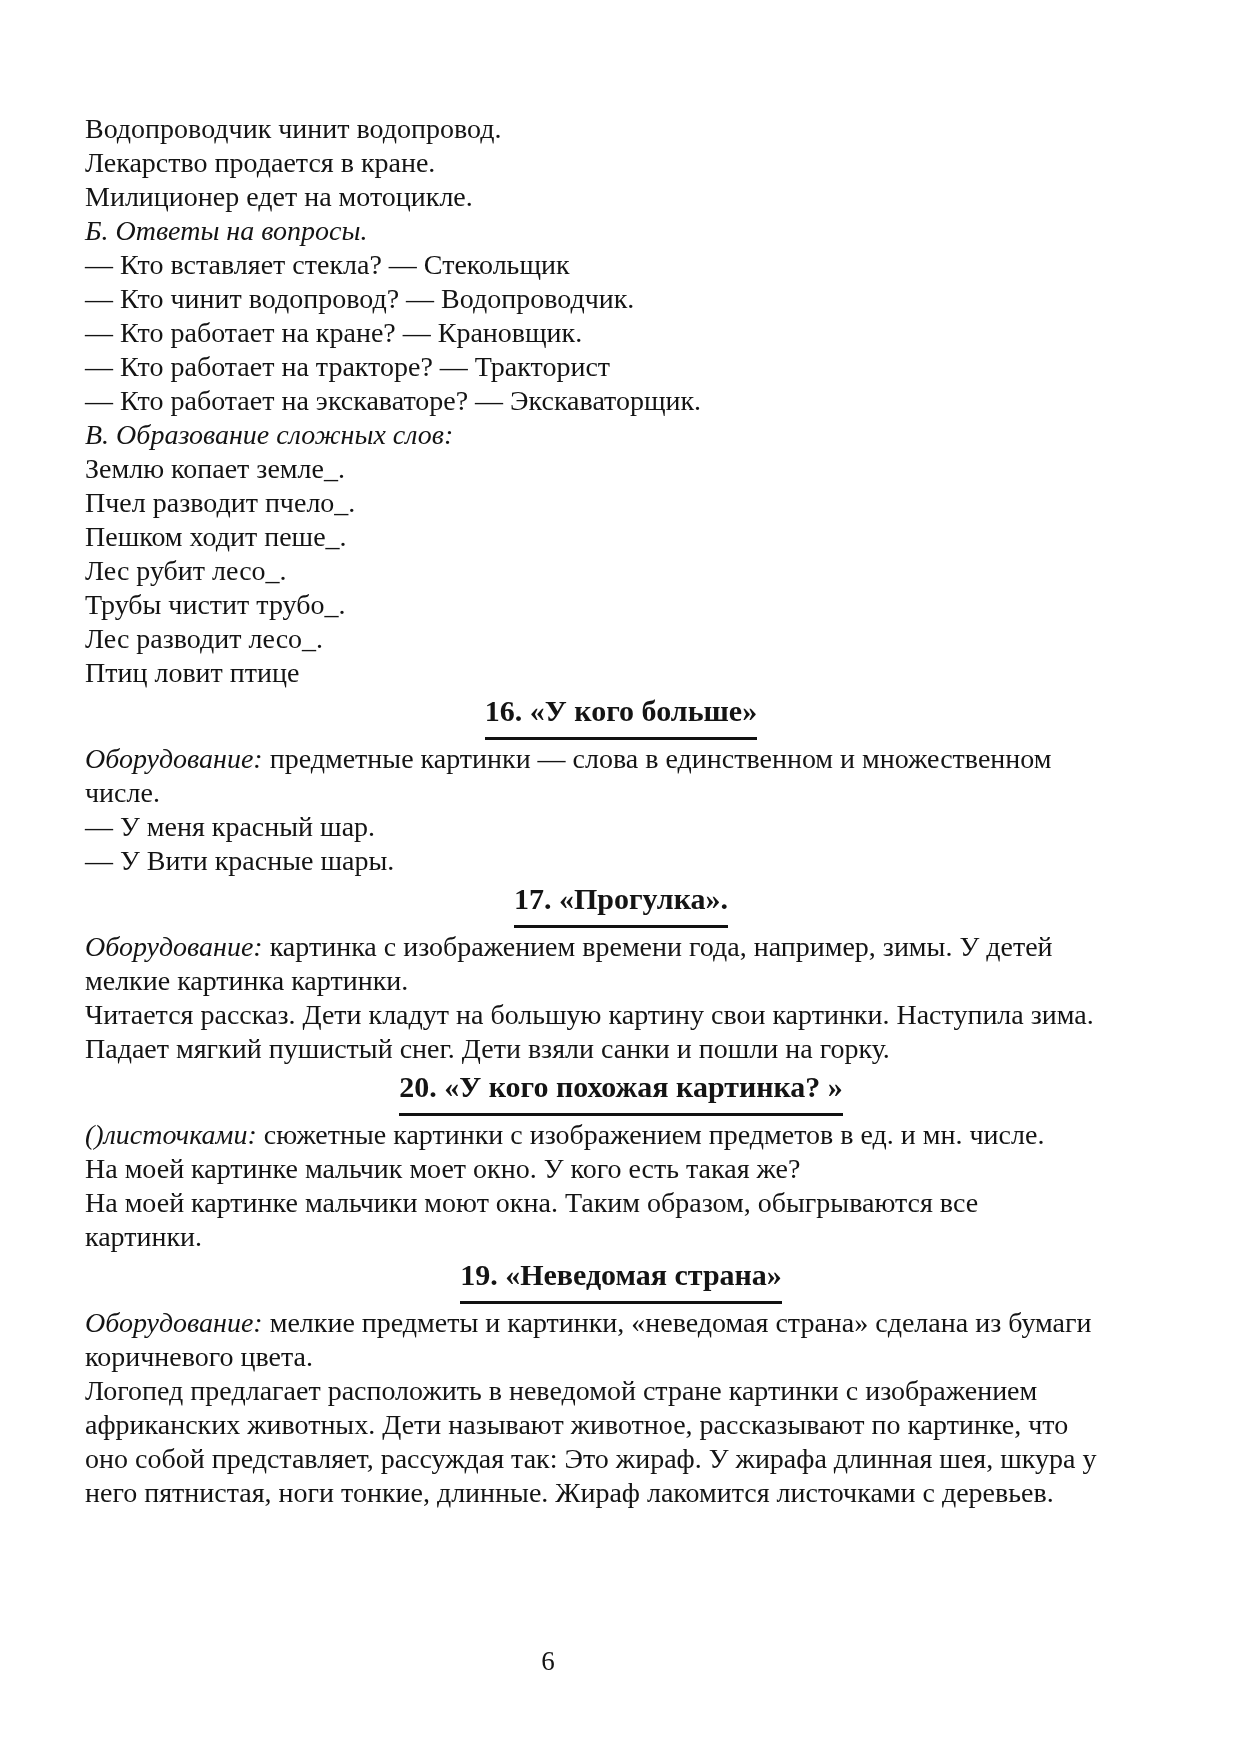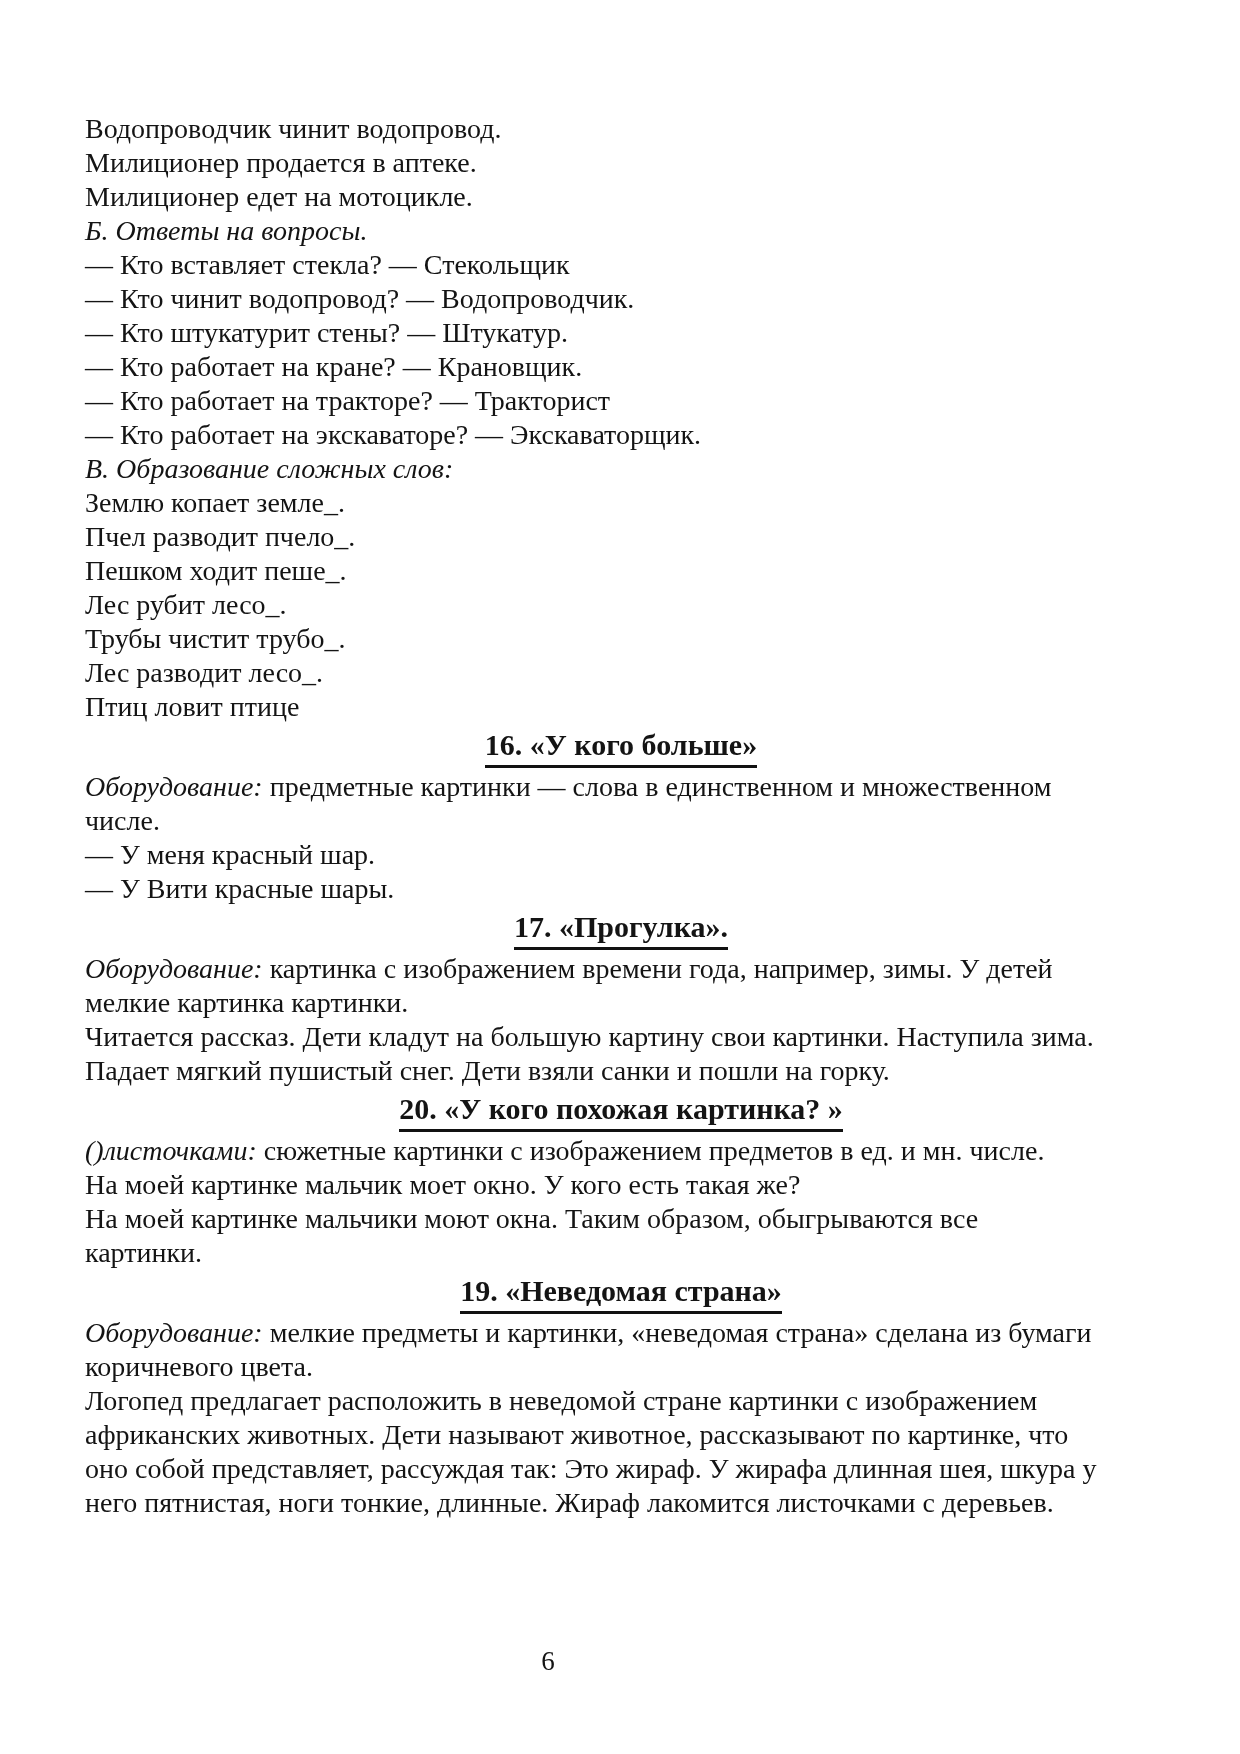--- a/index.html
+++ b/index.html
@@ -36,44 +36,43 @@
   .heading {
     font-size: 30px;
     line-height: 38px;
     font-weight: bold;
     text-align: center;
     margin: 2px 0;
   }
   .heading .ht {
     display: inline-block;
     border-bottom: 3px solid #111111;
-    padding-bottom: 1px;
+    padding-bottom: 7px;
   }
   .footer {
     position: absolute;
     top: 1645px;
     left: 0;
     width: 1096px;
     text-align: center;
     font-size: 27px;
     line-height: 32px;
   }
 </style>
 </head>
 <body>
 
 <div class="page">
   <div class="content">
       <div class="line">Водопроводчик чинит водопровод.</div>
-      <div class="line">Милиционер продается в аптеке.</div>
+      <div class="line">Лекарство продается в кране.</div>
       <div class="line">Милиционер едет на мотоцикле.</div>
       <div class="line it">Б. Ответы на вопросы.</div>
       <div class="line">— Кто вставляет стекла? — Стекольщик</div>
       <div class="line">— Кто чинит водопровод? — Водопроводчик.</div>
-      <div class="line">— Кто штукатурит стены? — Штукатур.</div>
       <div class="line">— Кто работает на кране? — Крановщик.</div>
       <div class="line">— Кто работает на тракторе? — Тракторист</div>
       <div class="line">— Кто работает на экскаваторе? — Экскаваторщик.</div>
       <div class="line it">В. Образование сложных слов:</div>
       <div class="line">Землю копает земле_.</div>
       <div class="line">Пчел разводит пчело_.</div>
       <div class="line">Пешком ходит пеше_.</div>
       <div class="line">Лес рубит лесо_.</div>
       <div class="line">Трубы чистит трубо_.</div>
       <div class="line">Лес разводит лесо_.</div>

